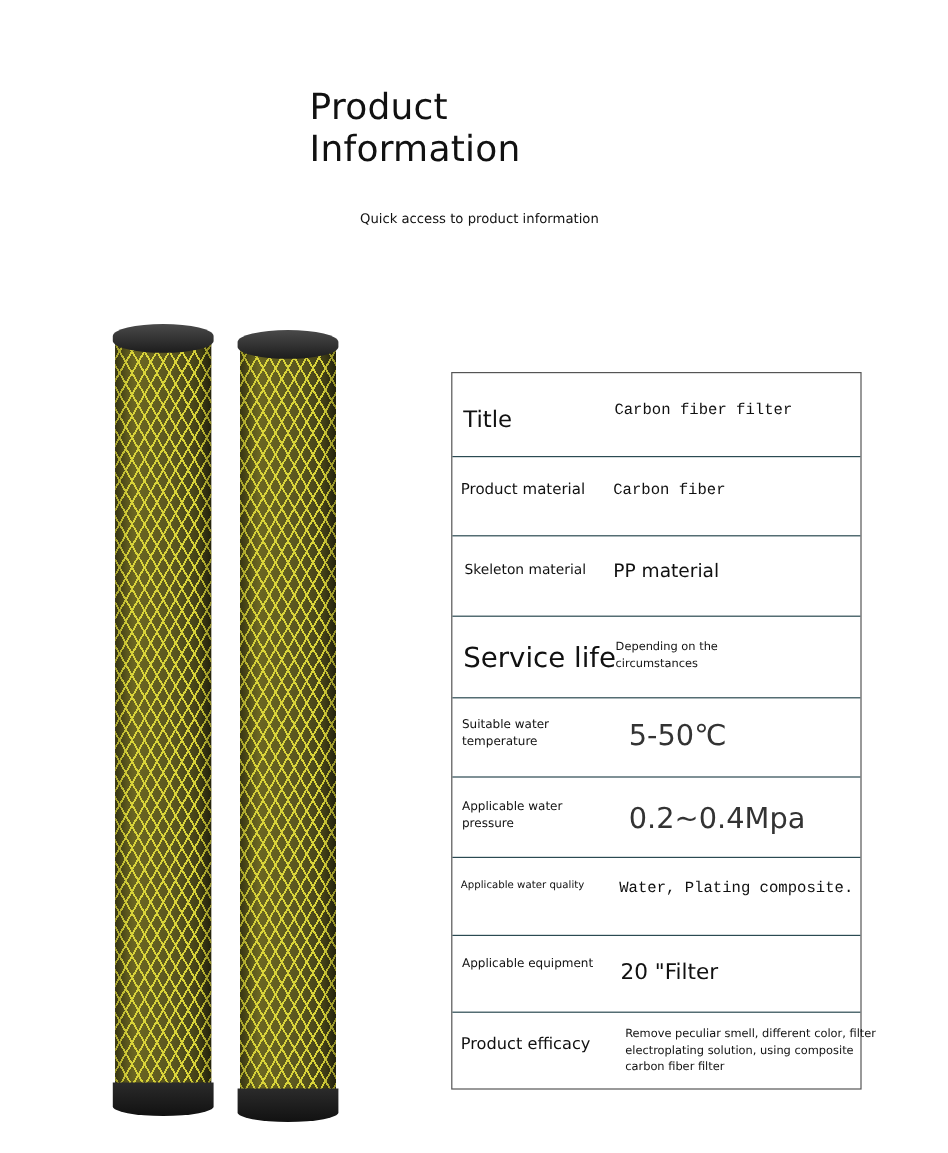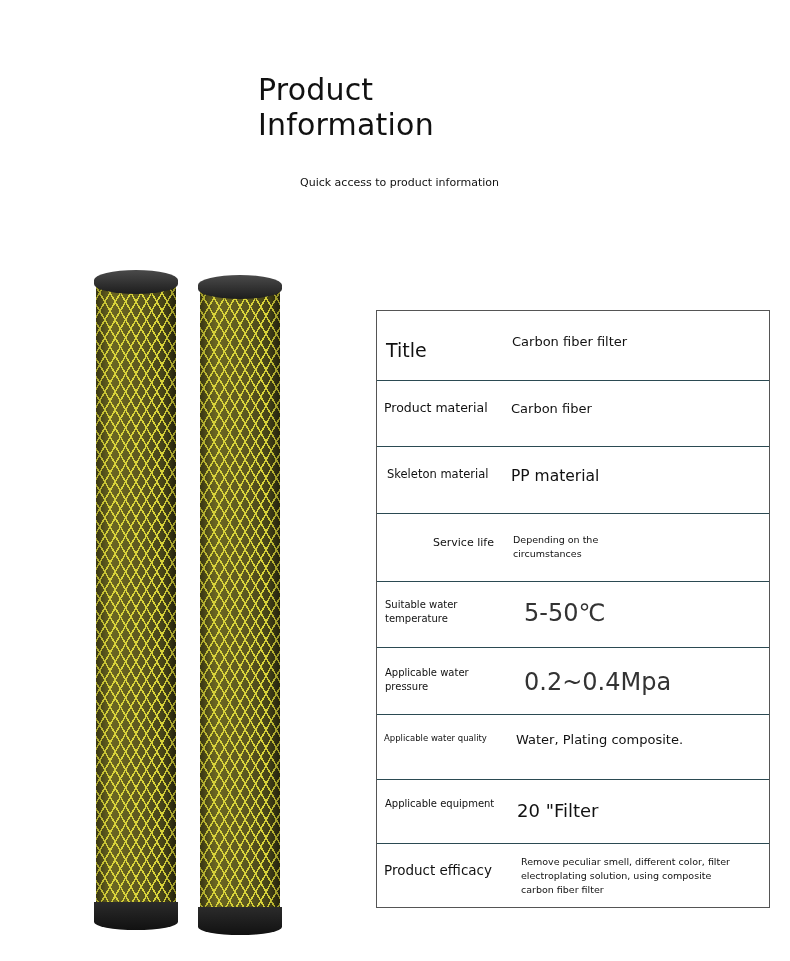--- a/index.html
+++ b/index.html
@@ -15,29 +15,29 @@
   .cap-bot { position:absolute; left:0; bottom:0; width:84px; height:28px; background:linear-gradient(#2b2b2b,#111); border-radius:0 0 42px 42px / 0 0 8px 8px; }
   .body-mesh { position:absolute; left:2px; right:2px; top:16px; bottom:22px;
     background-color:#3c3a1c;
     background-image:
       repeating-linear-gradient(60deg, transparent 0 4px, #d9d43a 4px 5.5px, transparent 5.5px 9px),
       repeating-linear-gradient(-60deg, transparent 0 4px, #d9d43a 4px 5.5px, transparent 5.5px 9px),
       linear-gradient(90deg, #4d4a1a 0%, #6b6622 20%, #5a5620 60%, #3a3815 100%);
     box-shadow: inset 6px 0 8px rgba(0,0,0,0.25), inset -6px 0 8px rgba(0,0,0,0.35);
   }
 
-  .spec-table { position:absolute; left:376px; top:310px; width:394px; height:598px; border:1.5px solid #555; box-sizing:border-box; }
+  .spec-table { position:absolute; left:376px; top:310px; width:342px; height:598px; border:1.5px solid #555; box-sizing:border-box; }
   .row { position:absolute; left:0; right:0; border-bottom:1.5px solid #2b4a52; }
   .row:last-child { border-bottom:none; }
   .cell-label, .cell-value { position:absolute; color:#111; }
   .lbl-lg { font-size:19px; }
   .lbl-md { font-size:12.5px; }
   .lbl-sm { font-size:10px; line-height:14px; }
   .lbl-xs { font-size:8.5px; }
-  .val-md { font-size:13px; }
+  .val-md { font-size:13px;font-family:Liberation Mono, monospace; }
   .val-lg { font-size:15.5px; }
   .val-xl { font-size:24px; color:#333; }
   .val-sm { font-size:9.5px; line-height:14px; }
 </style>
 </head>
 <body>
 
 <div class="title">
   <div>Product</div>
   <div>Information</div>
@@ -68,21 +68,21 @@
     <div class="cell-label lbl-md" style="left:7px;top:19px;">Product material</div>
     <div class="cell-value val-md" style="left:134px;top:20px;">Carbon fiber</div>
   </div>
 
   <div class="row" style="top:136px;height:66px;">
     <div class="cell-label lbl-md" style="left:10px;top:20px;font-size:11.5px;">Skeleton material</div>
     <div class="cell-value val-lg" style="left:134px;top:20px;">PP material</div>
   </div>
 
   <div class="row" style="top:203px;height:67px;">
-    <div class="cell-label lbl-lg" style="left:9px;top:22px;font-size:11px;margin-left:47px;">Service life</div>
+    <div class="cell-label lbl-lg" style="left:9px;top:22px;font-size:23px;">Service life</div>
     <div class="cell-value val-sm" style="left:136px;top:19px;width:110px;">Depending on the circumstances</div>
   </div>
 
   <div class="row" style="top:271px;height:65px;text-decoration:underline;">
     <div class="cell-label lbl-sm" style="left:8px;top:16px;width:100px;">Suitable water temperature</div>
     <div class="cell-value val-xl" style="left:147px;top:17px;">5-50℃</div>
   </div>
 
   <div class="row" style="top:337px;height:66px;">
     <div class="cell-label lbl-sm" style="left:8px;top:18px;width:100px;">Applicable water pressure</div>

